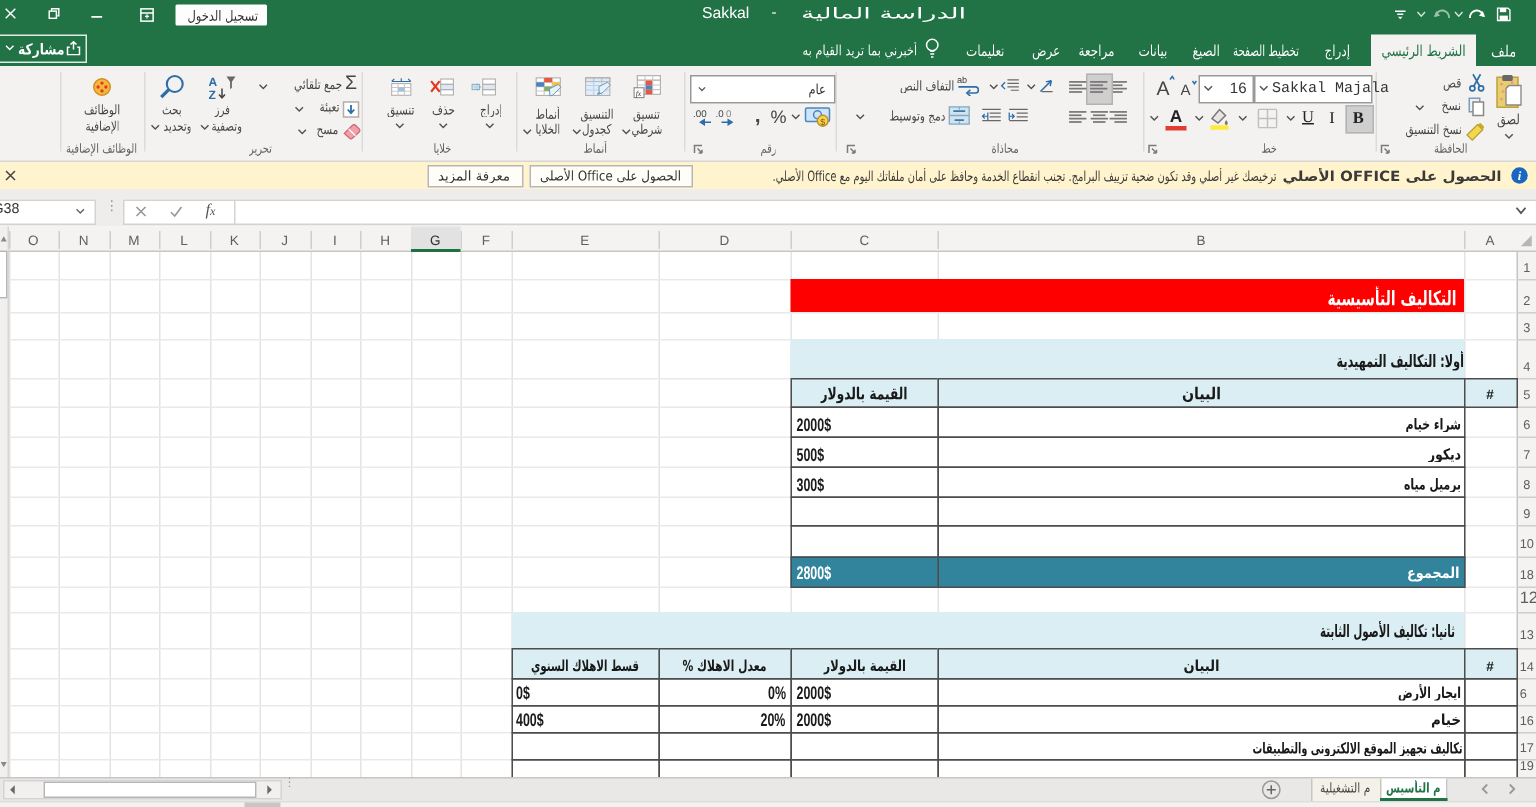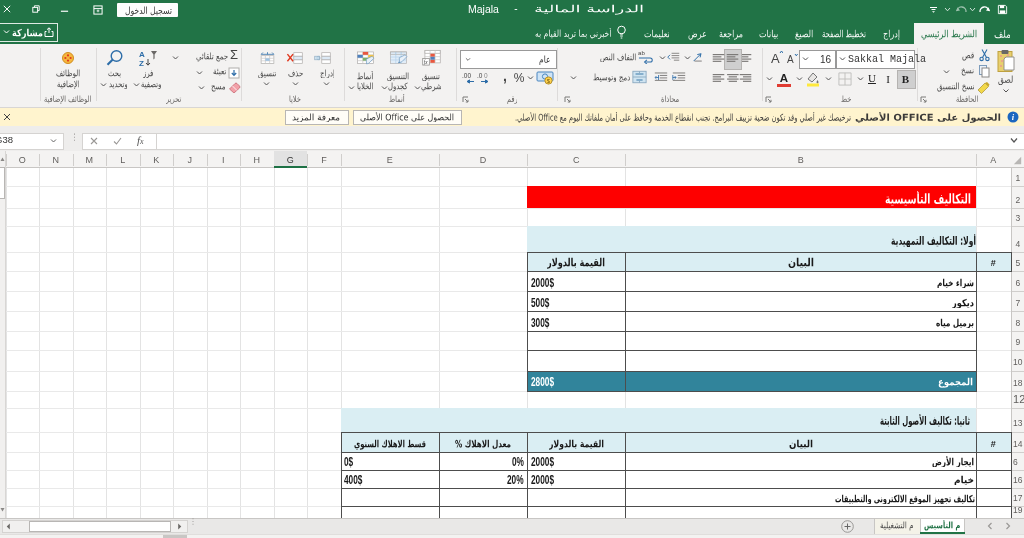--- a/index.html
+++ b/index.html
@@ -23,21 +23,21 @@
       <path d="M4 6.5 h3 M5.5 5 v3" stroke="#fff" stroke-width="0.9"></path>
     </svg>
 <div style="position:absolute;left:117.0px;top:3.0px;width:61.0px;height:13.5px;background:#fdfdfd;border-radius:1px"></div>
 <svg style="position:absolute;left:124.50px;top:4.78px" width="47.00" height="11.06" viewBox="0 0 788.7 149.0" preserveAspectRatio="none">
       <path fill="#333" transform="translate(0,118.8) scale(1,-1)" d="M65 5Q70 12 70 27V97H82V27Q82 7 75 -2Q68 -13 52 -17Q43 -20 38 -20Q32 -20 27 -18Q9 -12 9 5Q9 13 13 19H24Q20 12 20 5Q20 -3 31 -7Q33 -8 38 -8Q43 -8 50 -6Q60 -3 65 5ZM134 12Q134 16 133 20Q131 25 128 27Q125 29 121 28Q117 26 116 22Q115 18 119 14Q122 12 134 12ZM145 12H160V0H148L144 0Q142 -10 134 -18Q129 -23 122 -26Q110 -31 88 -31V-20Q110 -20 118 -15Q129 -9 133 0Q126 0 123 1Q114 2 111 5Q104 11 104 19Q103 21 104 24Q106 34 117 39Q120 40 124 40Q130 40 134 37Q143 31 144 23Q145 17 145 12ZM212 34Q207 35 201 37Q195 38 184 39Q179 39 169 39V50Q173 51 178 51Q188 51 199 49Q215 46 229 39V30Q224 28 219 25Q208 19 204 15Q195 7 190 5Q176 0 166 0H158V12H164Q178 12 186 16Q193 20 200 26Q206 32 212 34ZM192 69H201V59H192ZM272 36Q269 44 257 53H272Q278 48 283 40Q288 31 288 24Q288 19 293 14Q296 12 302 12H307V0H299Q289 0 283 8Q278 0 265 -2Q262 -2 259 -2Q252 -2 246 0V12Q253 9 258 9Q261 9 263 9Q273 12 276 20Q276 21 276 24Q276 28 272 36ZM332 23Q332 12 327 6Q322 0 312 0H304V12H309Q315 12 318 14Q321 17 321 24V97H332ZM356 97H368V0H356ZM486 5Q491 12 491 27V97H502V24Q502 17 505 14Q508 12 514 12H519V0H511Q504 0 499 3Q498 0 496 -2Q488 -13 472 -17Q464 -20 458 -20Q452 -20 448 -18Q430 -12 430 5Q430 13 434 19H445Q441 12 441 5Q441 -3 451 -7Q454 -8 458 -8Q464 -8 470 -6Q481 -3 486 5ZM536 5Q532 0 522 0H516V12H519Q525 12 528 14Q531 17 531 24V38H542V24Q542 17 545 14Q548 12 554 12H558V0H551Q541 0 536 5ZM539 -9H549V-19H539ZM524 -9H533V-19H524ZM596 49Q612 46 626 39V30Q622 28 617 26Q620 21 622 19Q629 12 636 12H640V0H635Q622 0 614 10Q611 14 608 20Q603 17 601 15Q592 7 587 5Q573 0 563 0H555V12H561Q575 12 584 16Q590 20 597 26Q603 32 609 34Q604 35 598 37Q592 38 581 39Q576 39 566 39V50Q571 51 575 51Q585 51 596 49ZM589 -9H598V-19H589ZM719 -1Q716 -2 714 -2Q710 -2 707 0Q698 4 697 12Q694 2 688 0Q684 -2 680 -2Q674 -2 669 2Q665 4 663 9Q660 5 657 3Q652 0 646 0H638V12H642Q648 12 651 14Q656 19 656 26V38H668V28Q668 24 670 18Q673 11 680 11Q686 11 689 19Q692 25 692 38H703Q703 25 704 22Q708 11 715 11Q724 11 724 28V47H736V26Q736 19 741 14Q743 12 750 12H754V0H746Q737 0 730 6Q726 0 719 -1ZM772 5Q767 0 757 0H752V12H754Q760 12 763 14Q766 17 766 24V38H778V24Q778 12 772 5ZM775 62H784V53H775ZM759 62H769V53H759Z"></path>
     </svg>
 <svg style="position:absolute;left:534.00px;top:2.92px" width="110.00" height="11.64" viewBox="0 0 789.5 149.0" preserveAspectRatio="none">
       <path fill="#ffffff" transform="translate(0,118.8) scale(1,-1)" d="M42 18Q41 20 40 23Q40 26 39 33Q31 32 26 28Q19 22 20 18Q20 16 25 14Q31 13 42 18ZM38 42Q38 44 38 47H49Q49 36 51 26Q53 19 56 14Q58 12 65 12H70V0H62Q56 0 52 3Q49 5 46 9Q38 4 28 4Q24 4 21 5Q9 8 9 18Q9 29 22 37Q29 41 38 42ZM38 66H47V56H38ZM22 66H31V56H22ZM87 5Q82 0 73 0H67V12H70Q76 12 78 14Q82 17 82 24V38H93V24Q93 17 96 14Q99 12 105 12H108V0H102Q92 0 87 5ZM90 -9H100V-19H90ZM75 -9H84V-19H75ZM134 23Q134 12 129 6Q124 0 114 0H106V12H111Q117 12 120 14Q123 17 123 24V97H134ZM158 23V97H170V24Q170 17 173 14Q176 12 182 12H186V0H178Q169 0 164 6Q158 12 158 23ZM240 3Q233 -3 225 -3Q211 -3 204 3Q200 0 194 0H184V12H191Q194 12 197 14Q200 16 200 19Q202 30 210 35Q216 39 222 39Q226 39 230 37Q242 32 243 21Q244 18 247 14Q249 12 256 12H260V0H252Q241 0 240 3ZM211 12Q214 8 224 8Q227 8 229 9Q232 13 232 17Q232 18 232 19Q230 25 226 26Q224 26 222 26Q218 26 216 25Q213 23 212 17Q211 14 211 12ZM286 23Q286 12 281 6Q276 0 266 0H258V12H263Q269 12 272 14Q275 17 275 24V97H286ZM310 97H322V0H310ZM417 18Q416 20 415 23Q414 26 413 33Q406 32 401 28Q394 22 394 18Q394 16 400 14Q405 13 417 18ZM413 42Q412 44 412 47H424Q424 36 426 26Q427 19 431 14Q433 12 440 12H444V0H436Q431 0 426 3Q423 5 421 9Q412 4 402 4Q399 4 395 5Q384 8 384 18Q384 29 396 37Q403 41 413 42ZM412 66H421V56H412ZM396 66H406V56H396ZM467 9Q464 5 461 3Q456 0 450 0H442V12H447Q453 12 456 14Q460 19 460 26V38H472V28Q472 24 475 18Q477 11 484 11Q491 11 494 19Q496 25 496 38H507Q507 25 508 22Q512 11 519 11Q528 11 528 28V47H540V26Q540 13 534 6Q529 0 523 -1Q521 -2 518 -2Q514 -2 511 0Q502 4 501 12Q498 2 492 0Q488 -2 484 -2Q478 -2 473 2Q470 4 467 9ZM562 97H574V0H562ZM628 10Q629 14 629 18Q629 26 625 34H637Q640 27 640 19Q640 14 640 10Q637 -12 618 -22Q601 -31 581 -31V-20Q600 -20 612 -12Q626 -3 628 10ZM682 36Q678 44 667 53H681Q687 48 692 40Q697 31 697 24Q697 19 703 14Q705 12 712 12H716V0H708Q699 0 693 8Q687 0 674 -2Q671 -2 668 -2Q662 -2 656 0V12Q663 9 668 9Q670 9 672 9Q683 12 685 20Q686 21 686 24Q686 28 682 36ZM742 23Q742 12 736 6Q731 0 722 0H714V12H718Q725 12 727 14Q730 17 730 24V97H742ZM766 97H778V0H766Z"></path>
     </svg>
 <div style="position:absolute;left:514.3px;top:2.5px;font-family:Liberation Sans, sans-serif;font-size:10.0px;font-weight:normal;color:#ffffff;white-space:pre;line-height:11.5px;">-</div>
-<div style="position:absolute;left:468.0px;top:2.5px;font-family:Liberation Sans, sans-serif;font-size:10.5px;font-weight:normal;color:#ffffff;white-space:pre;line-height:12.1px;">Majala</div>
+<div style="position:absolute;left:468.0px;top:2.5px;font-family:Liberation Sans, sans-serif;font-size:10.5px;font-weight:normal;color:#ffffff;white-space:pre;line-height:12.1px;">Sakkal</div>
 <svg style="position:absolute;left:997px;top:3.5px" width="11" height="11" viewBox="0 0 12 12">
       <path d="M1.5 1.5 h7.5 l1.5 1.5 v7.5 h-9 z" fill="none" stroke="#fff" stroke-width="1"></path>
       <rect x="3.2" y="1.5" width="4.6" height="3" fill="#fff"></rect>
       <rect x="3" y="7" width="6" height="3.5" fill="#fff"></rect>
     </svg>
 <svg style="position:absolute;left:979px;top:4px" width="12" height="10" viewBox="0 0 12 10">
       <path d="M1 8 a4.5 4.5 0 0 1 9-1" fill="none" stroke="#fff" stroke-width="1.3"></path>
       <path d="M7 6.5 l4 .8 -1.5-4z" fill="#fff"></path>
     </svg>
 <svg style="position:absolute;left:969px;top:7px" width="7" height="5" viewBox="0 0 7 5">

